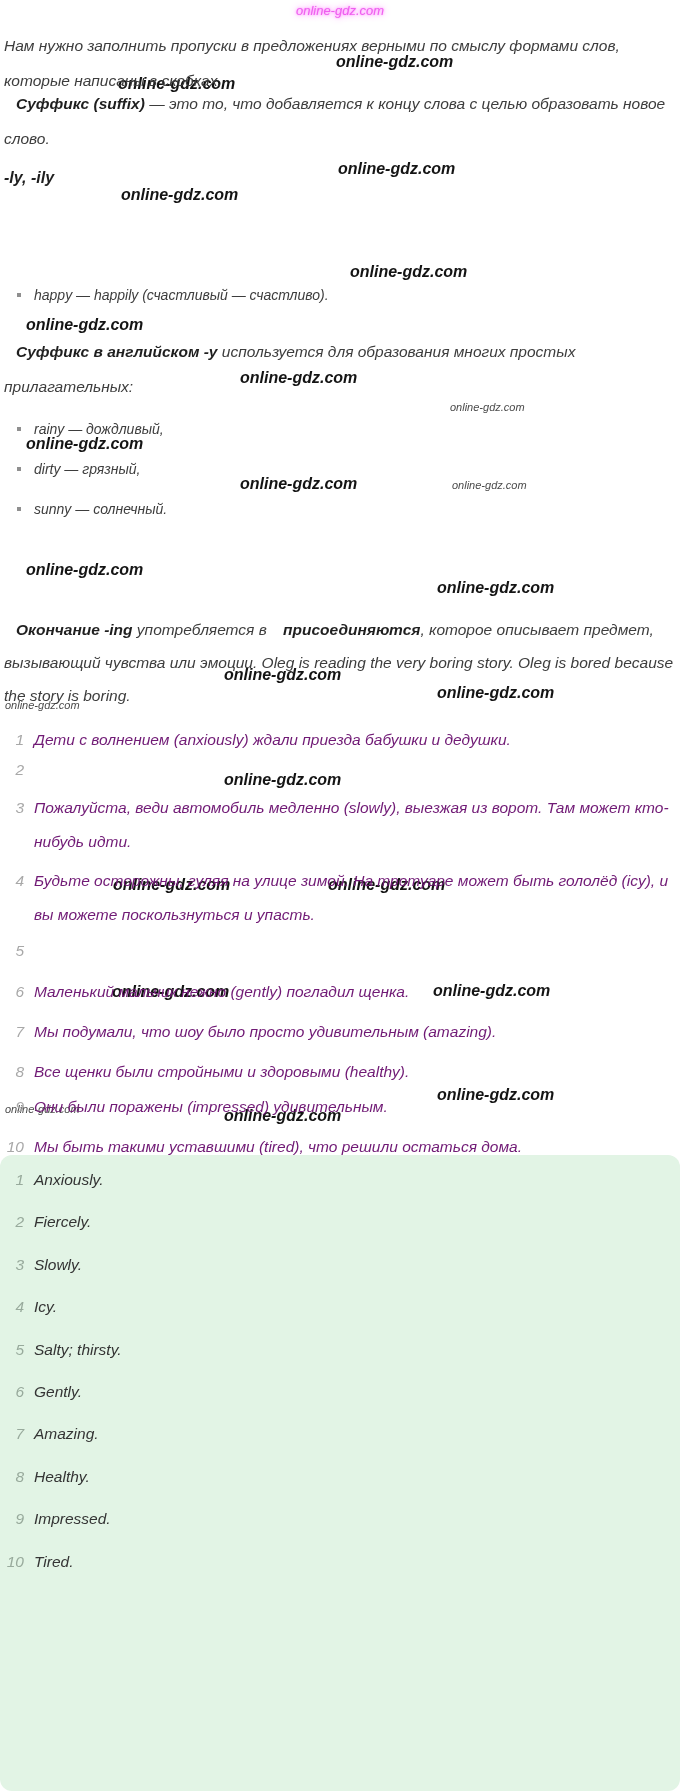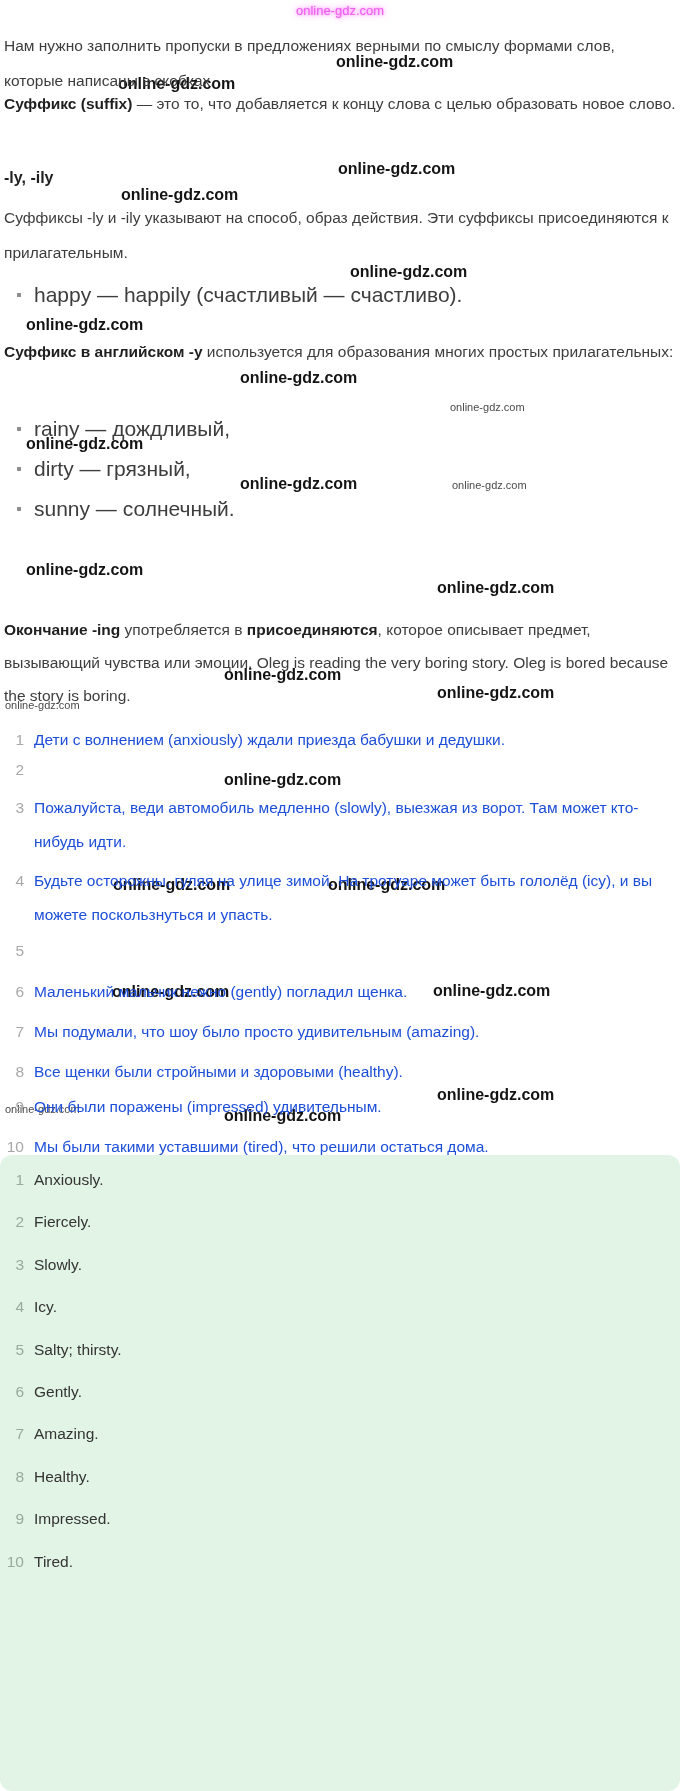--- a/index.html
+++ b/index.html
@@ -1,29 +1,29 @@
 <!DOCTYPE html>
 <html><head>
 <meta charset="utf-8">
 <style>
   * { margin:0; padding:0; box-sizing:border-box; }
   html,body { background:#ffffff; }
   body { font-family:"Liberation Sans", sans-serif; }
-  .page { position:relative; width:680px; height:1791px; background:#ffffff; overflow:hidden; }
+  .page { position:relative; width:680px; height:1791px; background:#ffffff; overflow:hidden;font-style:italic; }
 
   .para { position:absolute; left:4px; width:672px; font-size:15.5px; line-height:35px; color:#3d3d3d; }
-  .para b, .para strong { color:#1f1f1f; font-weight:700; }
+  .para b, .para strong { color:#1f1f1f; font-weight:700;margin-left:12px; }
   .heading { position:absolute; left:4px; font-size:16px; font-weight:700; color:#1f1f1f; line-height:35px; }
 
-  .bullet-item { position:absolute; left:34px; width:630px; font-size:21px; line-height:34px; color:#3d3d3d; }
+  .bullet-item { position:absolute; left:34px; width:630px; font-size:14px; line-height:34px; color:#3d3d3d; }
   .bullet-marker { position:absolute; left:-17px; top:15px; width:4px; height:4px; background:#8f8f8f; }
 
   .q-item { position:absolute; left:0; width:680px; display:flex; font-size:15.5px; line-height:34px; }
   .q-num { flex:none; width:24px; text-align:right; color:#a8a8a8; margin-right:10px; }
-  .q-text { color:#1d4ed8; }
+  .q-text { color:#701a75; }
 
   .answers { position:absolute; top:1155px; left:0; width:680px; height:636px; background:#e2f4e5; border-radius:12px; padding-top:8px; }
   .a-item { display:flex; height:34px; line-height:34px; margin-bottom:8.4px; font-size:15.5px; }
   .a-num { flex:none; width:24px; text-align:right; color:#98aa9c; margin-right:10px; }
   .a-text { color:#343434; }
 
   .wm { position:absolute; white-space:nowrap; pointer-events:none; }
   .wm-bold { font-weight:700; font-size:16px; color:#141414; }
   .wm-small { font-weight:400; font-size:11px; color:#4a4a4a; }
   .wm-neon { left:50%; transform:translateX(-50%); top:3px; font-size:13px; font-weight:400;
@@ -74,23 +74,20 @@
 
   <p class="para" style="top:28px">
     <span>Нам нужно заполнить пропуски в предложениях верными по смыслу формами слов, которые написаны в скобках.</span>
   </p>
 
   <p class="para" style="top:86px">
     <strong>Суффикс (suffix)</strong><span> — это то, что добавляется к концу слова с целью образовать новое слово.</span>
   </p>
 
   <h3 class="heading" style="top:160px">-ly, -ily</h3>
-  <p class="para" style="top:200px">
-    <span>Суффиксы -ly и -ily указывают на способ, образ действия. Эти суффиксы присоединяются к прилагательным.</span>
-  </p>
   <div class="bullet-item" style="top:278px">
     <span class="bullet-marker"></span>
     <span>happy — happily (счастливый — счастливо).</span>
   </div>
 
   <p class="para" style="top:334px">
     <strong>Суффикс в английском -y</strong><span> используется для образования многих простых прилагательных:</span>
   </p>
   <div class="bullet-item" style="top:412px">
     <span class="bullet-marker"></span>
@@ -140,21 +137,21 @@
     <div class="q-item" style="top:1055px">
       <span class="q-num">8</span>
       <span class="q-text">Все щенки были стройными и здоровыми (healthy).</span>
     </div>
     <div class="q-item" style="top:1090px">
       <span class="q-num">9</span>
       <span class="q-text">Они были поражены (impressed) удивительным.</span>
     </div>
     <div class="q-item" style="top:1130px">
       <span class="q-num">10</span>
-      <span class="q-text">Мы были такими уставшими (tired), что решили остаться дома.</span>
+      <span class="q-text">Мы быть такими уставшими (tired), что решили остаться дома.</span>
     </div>
   </div>
 
   <div class="answers">
     <div class="a-item">
       <span class="a-num">1</span>
       <span class="a-text">Anxiously.</span>
     </div>
     <div class="a-item">
       <span class="a-num">2</span>

